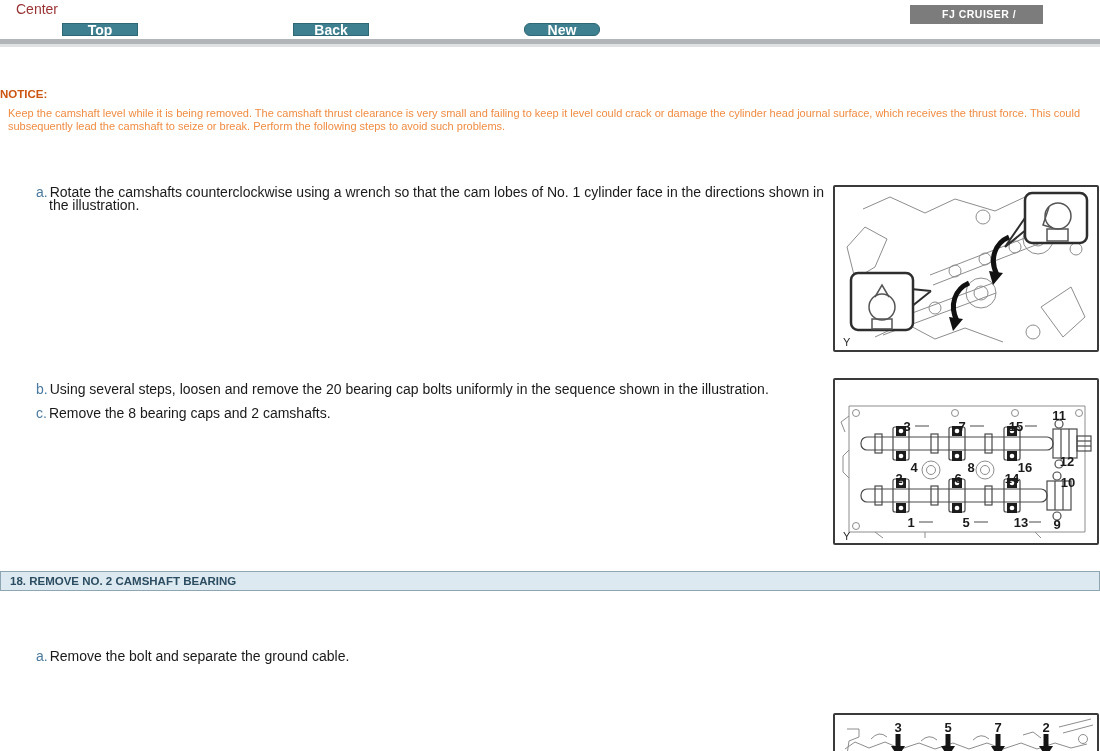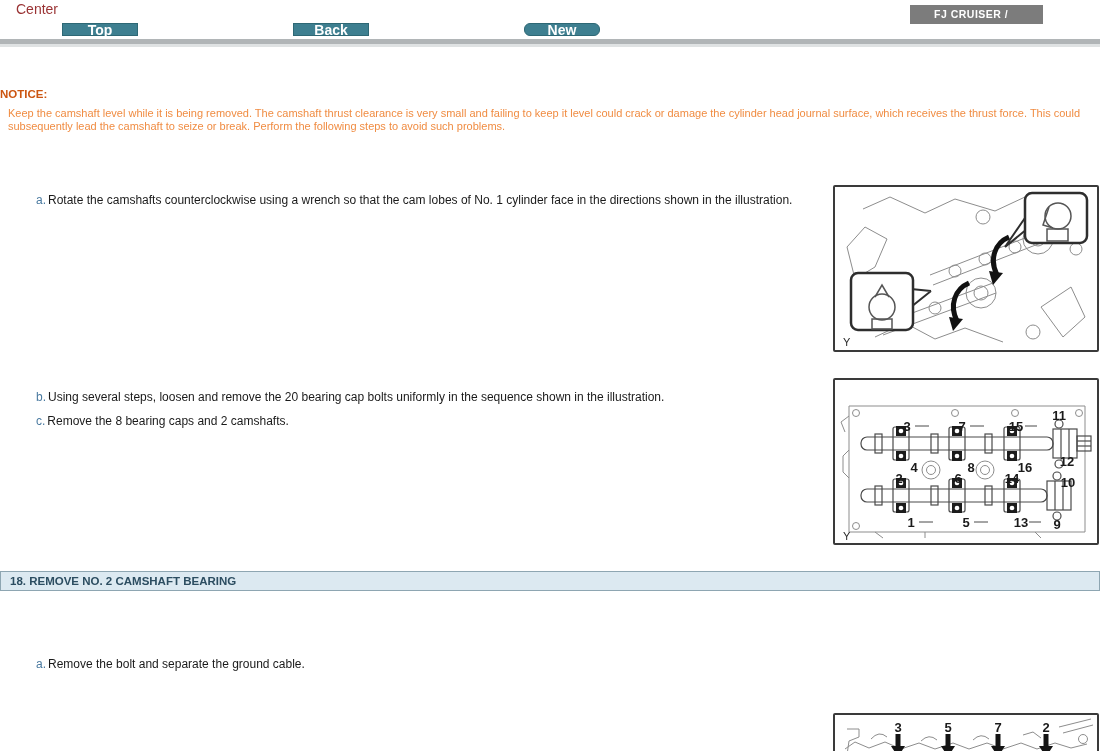--- a/index.html
+++ b/index.html
@@ -7,37 +7,37 @@
         font-family:"Liberation Sans","DejaVu Sans",sans-serif;color:#1a1a1a;}
 
   .title{position:absolute;left:16px;top:1px;font-size:14px;font-weight:normal;color:var(--title-red,#9a3334);}
 
   .btn{position:absolute;top:23px;width:76px;height:13px;background:var(--accent-teal,#3e7f90);
        color:#fff;font-size:14px;font-weight:bold;text-align:center;line-height:13px;cursor:pointer;
        border:1px solid #2e6875;box-sizing:border-box;}
   #btn-top{left:62px;} #btn-back{left:293px;} #btn-new{left:524px;border-radius:6px;}
 
   .vehicle{position:absolute;left:910px;top:5px;width:133px;height:19px;background:var(--vehicle-bg,#7c7c7c);
-           color:#fff;font-size:10.5px;font-weight:bold;line-height:19px;padding-left:24px;box-sizing:border-box;
+           color:#fff;font-size:10.5px;font-weight:bold;line-height:19px;padding-left:32px;box-sizing:border-box;
            letter-spacing:.5px;}
 
   .hr-dark{position:absolute;left:0;top:39px;width:1100px;height:5px;background:var(--divider-gray,#b1b5b7);}
   .hr-light{position:absolute;left:0;top:44px;width:1100px;height:3px;background:#dfe2e3;}
 
   .sec{position:absolute;left:0;width:1100px;height:20px;box-sizing:border-box;
        background:var(--section-bg,#dce9f1);border:1px solid var(--section-border,#8ea6b2);
        color:var(--section-text,#2c4d61);font-size:11.5px;font-weight:bold;line-height:18px;padding-left:9px;}
   #sec-18{top:53px;} #sec-19{top:571px;} #sec-20{top:625px;}
 
   .notice-label{position:absolute;left:0;top:88px;font-size:11.5px;font-weight:bold;color:var(--notice-title,#cc5511);}
   .notice-body{position:absolute;left:8px;top:107px;width:1086px;font-size:11px;line-height:12.5px;
                color:var(--notice-body,#f08c42);}
 
-  .step{position:absolute;left:36px;font-size:12px;line-height:12.5px;color:#1a1a1a;
-        padding-left:13px;text-indent:-13px;margin-top:8px;}
+  .step{position:absolute;left:36px;font-size:14px;line-height:12.5px;color:#1a1a1a;
+        padding-left:13px;text-indent:-13px;}
   .step .letter{color:var(--step-letter,#4a7aa0);margin-right:2px;}
   #s18a{top:186px;width:792px;} #s18b{top:383px;width:792px;} #s18c{top:407px;width:792px;}
   #s20a{top:650px;width:792px;} #s20b{top:714px;width:788px;}
 
   .fig{position:absolute;left:833px;width:266px;box-sizing:border-box;background:#fff;
        border:2px solid #3a3a3a;border-radius:2px;}
   #fig1{top:185px;height:167px;} #fig2{top:378px;height:167px;} #fig3{top:713px;height:160px;}
   .fig svg{display:block;}
   .num{font-family:"Liberation Sans","DejaVu Sans",sans-serif;font-size:13px;font-weight:600;fill:#1a1a1a;}
   .corner{font-family:"Liberation Sans","DejaVu Sans",sans-serif;font-size:11px;fill:#2a2a2a;}

